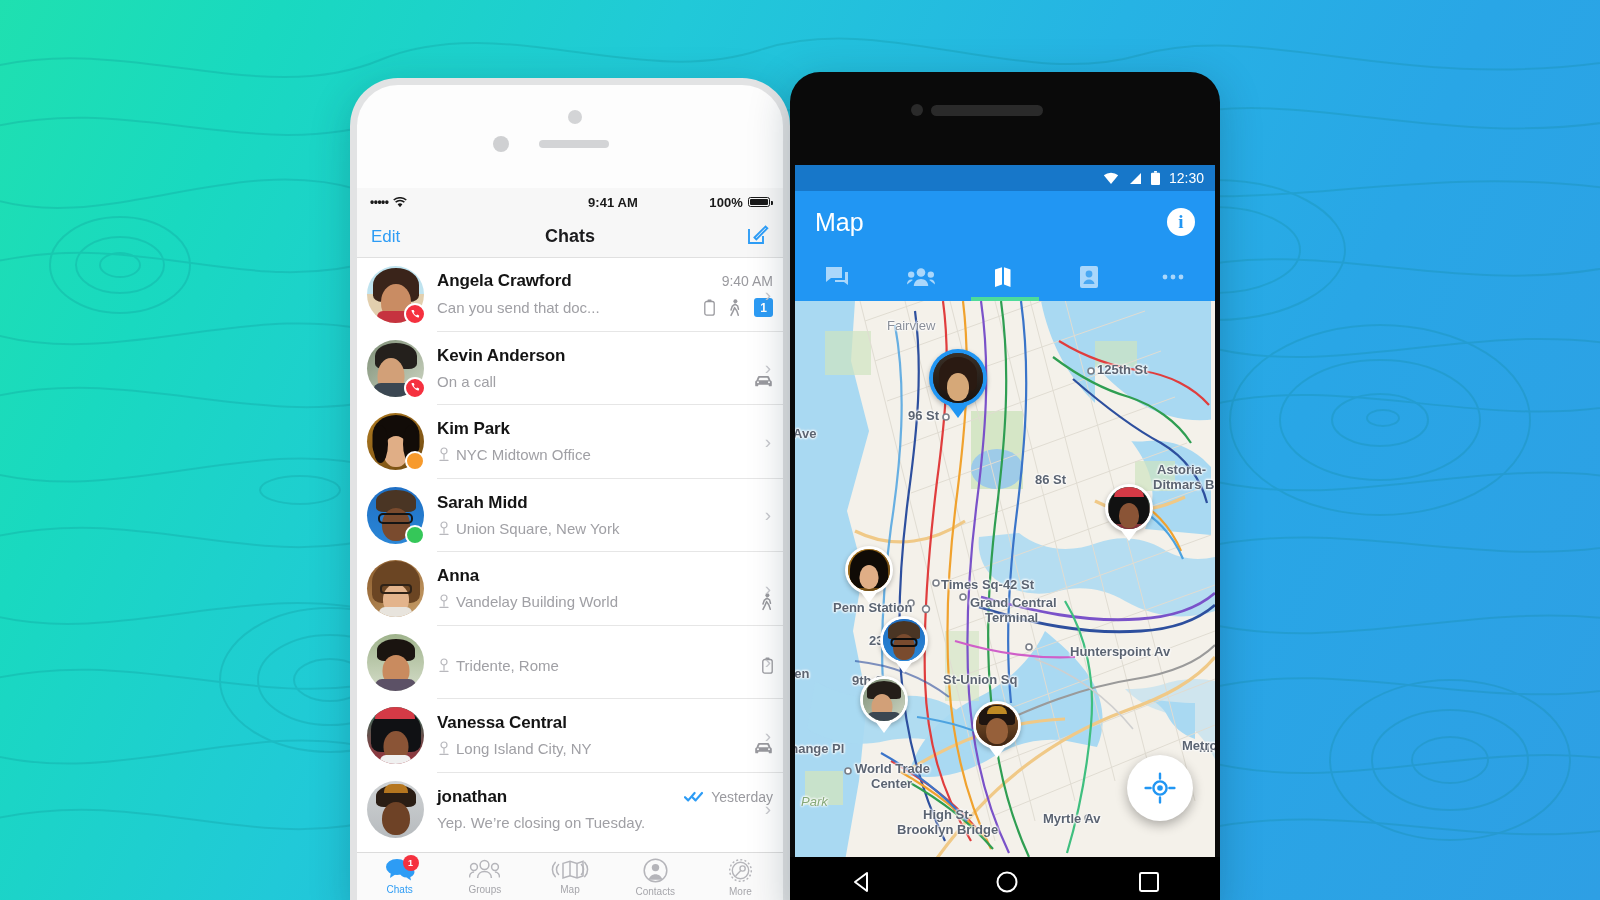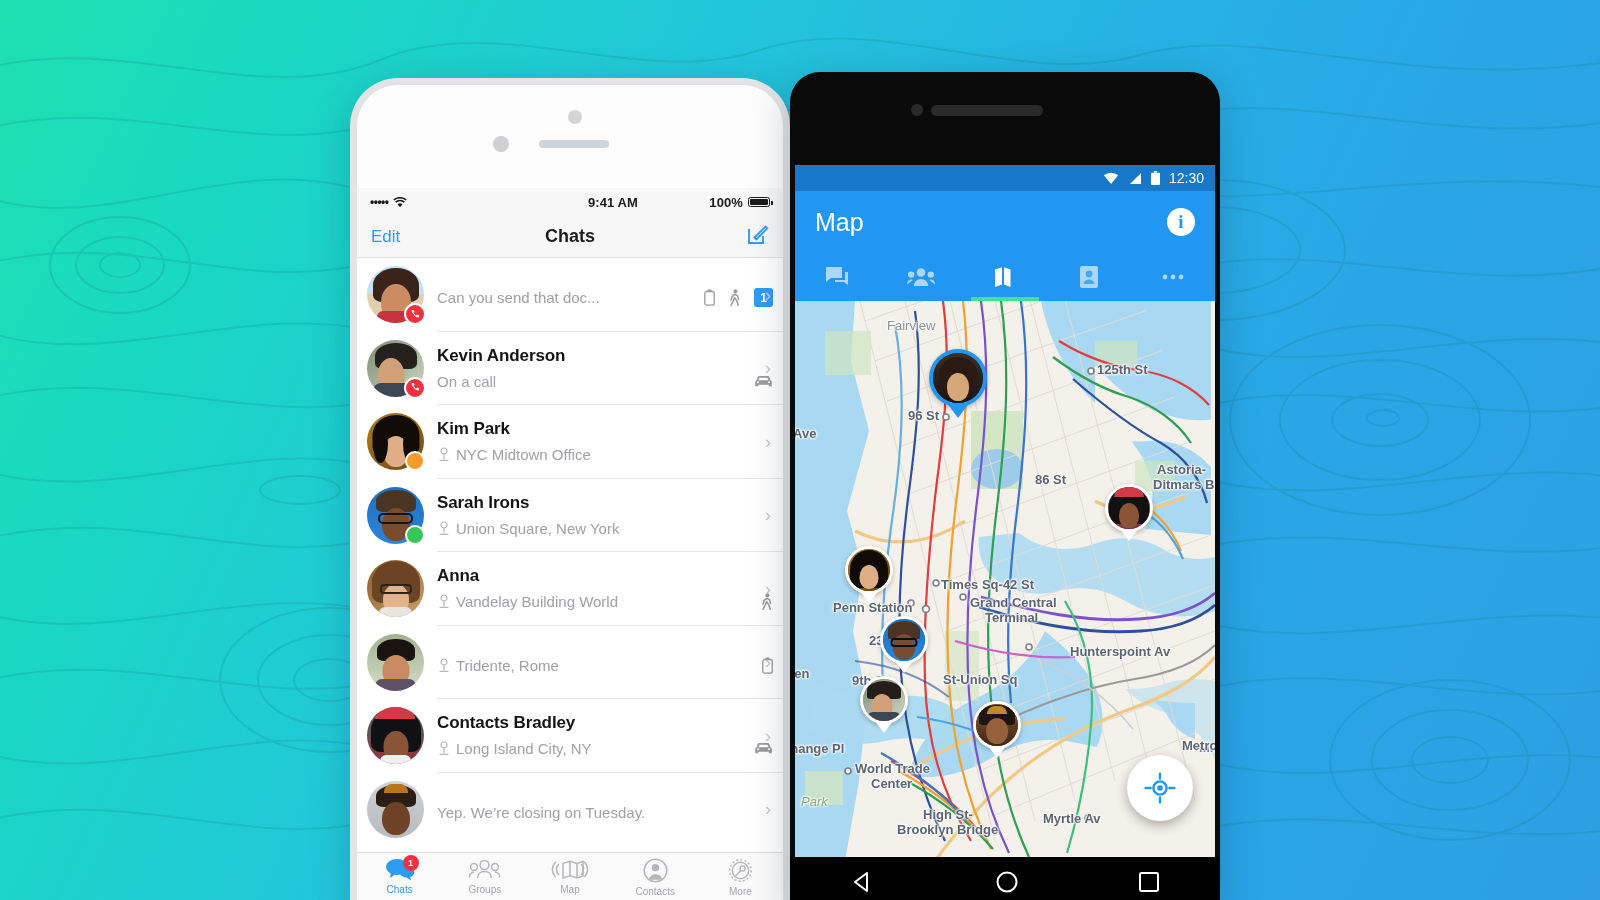--- a/index.html
+++ b/index.html
@@ -204,20 +204,26 @@
               <div class="face" style="background:#c98c63"></div>
               <div style="position:absolute;bottom:0;left:10px;width:37px;height:12px;background:#c6333f;border-radius:6px 6px 0 0"></div>
             </div>
             <span class="badge-call">
               <svg width="11" height="11" viewBox="0 0 12 12" fill="#fff">
                   <path d="M2.4 1.2 4 1l1 2.3-1.1.9c.5 1.3 1.6 2.4 2.9 2.9l.9-1.1 2.3 1-.2 1.6c-.1.5-.6.8-1.1.7C5.7 8.6 3.4 6.3 1.7 2.3c-.2-.5.1-1 .7-1.1z"></path>
                 </svg>
             </span>
           </div>
           <div class="row-body">
+            <div class="row-top">
+              <span class="row-name">Angela Crawford</span>
+              <span class="row-meta">
+                  <span>9:40 AM</span>
+                </span>
+            </div>
             <div class="row-bottom">
               <span class="row-sub">Can you send that doc...</span>
               <span class="row-icons">
                 <svg width="11" height="17" viewBox="0 0 11 17">
                     <rect x=".8" y="2.5" width="9.4" height="13.7" rx="2" stroke="#9a9a9f" stroke-width="1.3" fill="none"></rect>
                     <rect x="3.4" y=".6" width="4.2" height="2" rx="1" fill="#9a9a9f"></rect>
                   </svg>
                 <svg width="13" height="18" viewBox="0 0 13 18">
                     <circle cx="7.4" cy="2.2" r="2" fill="#9a9a9f"></circle>
                     <path d="M7 5.2 4.3 7.3 3 11M7 5.2l2.6 1.7.9 3.3M6.6 8.6 5 12.4l-2 4M6.6 8.6l2.3 3.4 1.4 4.2" stroke="#9a9a9f" stroke-width="1.5" fill="none" stroke-linecap="round"></path>
@@ -295,21 +301,21 @@
           <div class="avatar-wrap">
             <div class="avatar" style="background:linear-gradient(#1f6fc4,#2a86d6)">
               <div class="hair" style="background:#4a3524;width:40px;height:22px;top:3px"></div>
               <div class="face" style="background:#7a4b2e;width:28px;height:33px"></div>
               <div style="position:absolute;top:26px;left:11px;width:35px;height:11px;border:2px solid #141414;border-radius:5px"></div>
             </div>
             <span class="badge-dot" style="background:#35c759"></span>
           </div>
           <div class="row-body">
             <div class="row-top">
-              <span class="row-name">Sarah Irons</span>
+              <span class="row-name">Sarah Midd</span>
               <span class="row-meta">
                   <span></span>
                 </span>
             </div>
             <div class="row-bottom">
               <span class="row-sub">
                 <svg width="14" height="15" viewBox="0 0 14 15">
                     <circle cx="7" cy="4" r="3" stroke="#b8b8bd" stroke-width="1.2" fill="none"></circle>
                     <path d="M7 7v5M3 13.4h8" stroke="#b8b8bd" stroke-width="1.2" fill="none" stroke-linecap="round"></path>
                   </svg>
@@ -387,21 +393,21 @@
           <div class="avatar-wrap">
             <div class="avatar" style="background:linear-gradient(#2f6f5c,#9c2f3a)">
               <div class="hair" style="background:#101114;width:50px;height:44px;top:1px"></div>
               <div style="position:absolute;top:0;left:8px;width:40px;height:12px;background:#d43a46;border-radius:12px 12px 0 0"></div>
               <div class="face" style="background:#8a5436;width:25px;height:30px"></div>
               <div style="position:absolute;bottom:0;left:13px;width:31px;height:9px;background:#f0f0f0;border-radius:6px 6px 0 0"></div>
             </div>
           </div>
           <div class="row-body">
             <div class="row-top">
-              <span class="row-name">Contacts Bradley</span>
+              <span class="row-name">Vanessa Central</span>
               <span class="row-meta">
                   <span></span>
                 </span>
             </div>
             <div class="row-bottom">
               <span class="row-sub">
                 <svg width="14" height="15" viewBox="0 0 14 15">
                     <circle cx="7" cy="4" r="3" stroke="#b8b8bd" stroke-width="1.2" fill="none"></circle>
                     <path d="M7 7v5M3 13.4h8" stroke="#b8b8bd" stroke-width="1.2" fill="none" stroke-linecap="round"></path>
                   </svg>
@@ -419,20 +425,30 @@
 
         <div class="chat-row">
           <div class="avatar-wrap">
             <div class="avatar" style="background:linear-gradient(#cfd2d4,#b7bbbe)">
               <div class="hair" style="background:#2a1d14;width:40px;height:22px;top:4px"></div>
               <div style="position:absolute;top:3px;left:17px;width:24px;height:9px;background:#b5761f;border-radius:8px 8px 0 0"></div>
               <div class="face" style="background:#6e4226;width:28px;height:33px"></div>
             </div>
           </div>
           <div class="row-body">
+            <div class="row-top">
+              <span class="row-name">jonathan</span>
+              <span class="row-meta">
+                <svg width="21" height="11" viewBox="0 0 21 11">
+                    <path d="M1 6.2 4.2 9.4 10.6 2" stroke="#2d9cf5" stroke-width="2.2" fill="none" stroke-linecap="round" stroke-linejoin="round"></path>
+                    <path d="M8.4 6.2 11.6 9.4 18 2" stroke="#2d9cf5" stroke-width="2.2" fill="none" stroke-linecap="round" stroke-linejoin="round"></path>
+                  </svg>
+                <span>Yesterday</span>
+              </span>
+            </div>
             <div class="row-bottom">
               <span class="row-sub">Yep. We’re closing on Tuesday.</span>
             </div>
           </div>
           <span class="chev">›</span>
         </div>
       </div>
 
       <div class="ios-tabs">
         <div class="ios-tab active">

